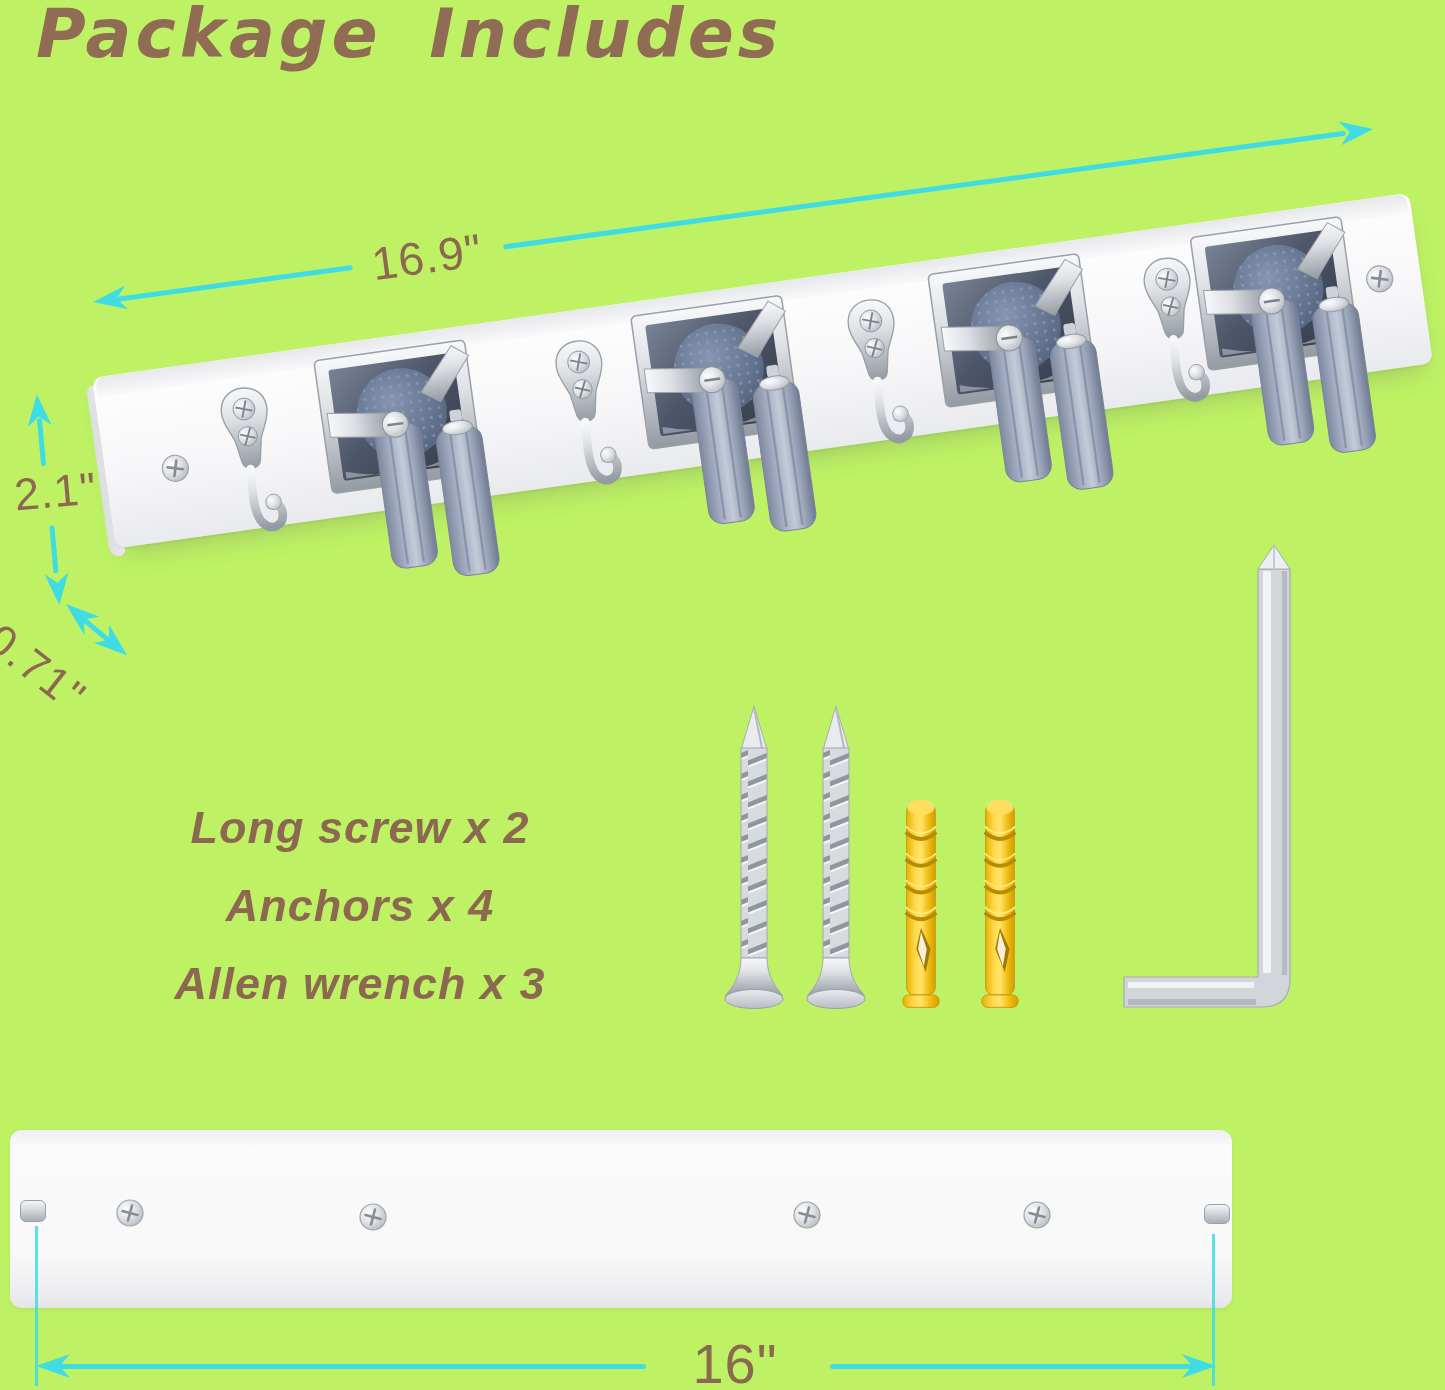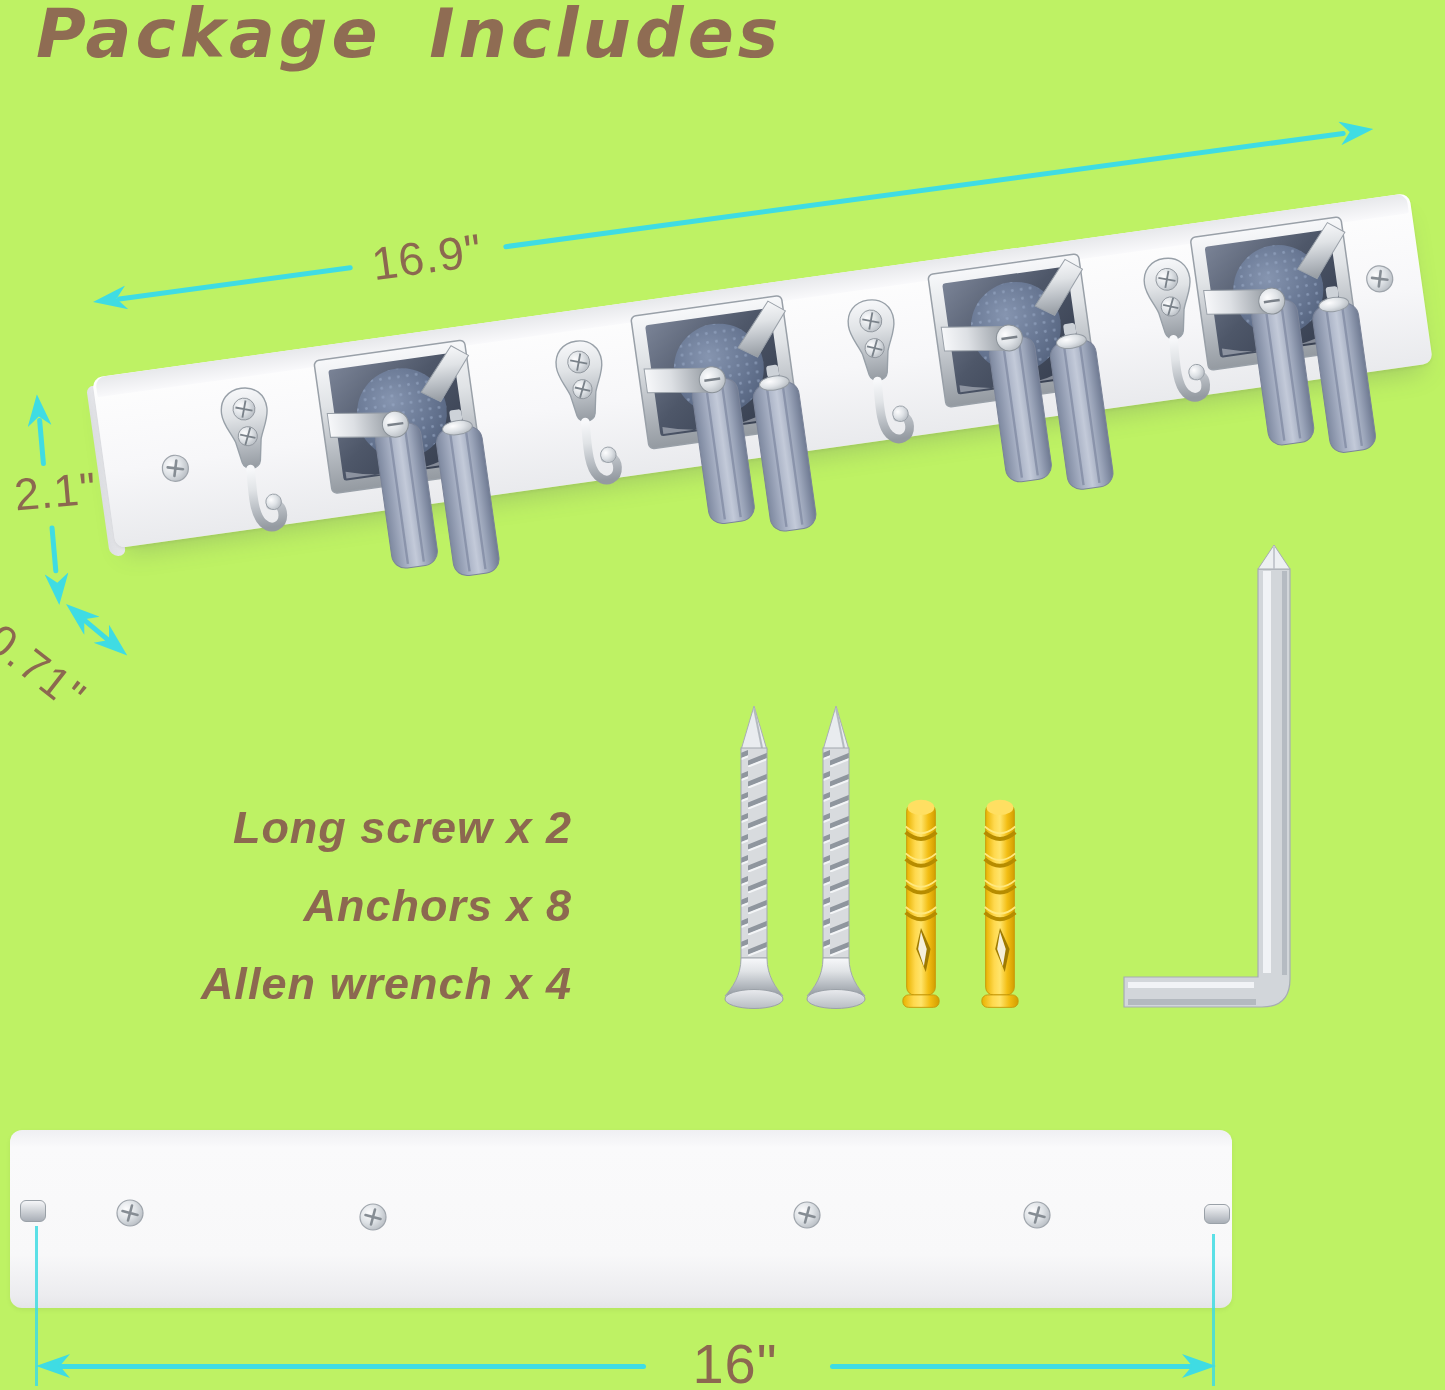--- a/index.html
+++ b/index.html
@@ -43,21 +43,21 @@
                 background:linear-gradient(180deg,#E7E8EB,#F9F9FB);
                 border-radius:10px 10px 2px 2px;}
   .rack-endface{position:absolute;left:-7px;top:8px;width:16px;height:172px;
                 background:linear-gradient(90deg,#E0E1E5,#F2F2F5);
                 border-radius:8px;transform:skewY(10deg);}
   svg.gripper{position:absolute;width:160px;height:240px;top:12px;overflow:visible;}
   svg.hook{position:absolute;width:64px;height:174px;top:28px;overflow:visible;}
   svg.fscrew{position:absolute;width:30px;height:30px;overflow:visible;}
 
   
-  .parts{position:absolute;left:132px;top:802px;width:440px;text-align:right;}
+  .parts{position:absolute;left:140px;top:802px;width:440px;text-align:center;}
   .part-line{font-family:"Liberation Sans",sans-serif;font-style:italic;font-weight:700;
              font-size:45px;line-height:1.15;color:#8C6850;margin-bottom:26px;
              letter-spacing:1px;}
 
   
   svg.lscrew{position:absolute;top:704px;width:64px;height:312px;overflow:visible;}
   svg.anchor{position:absolute;top:792px;width:44px;height:226px;overflow:visible;}
   svg.wrench{position:absolute;left:1106px;top:541px;width:200px;height:500px;overflow:visible;}
 
   
@@ -251,22 +251,22 @@
 
   <div class="dim-depth-arrow">
     <span class="ah ah-l"></span>
     <span class="seg" style="left:18px;width:46px;"></span>
     <span class="ah ah-r" style="left:46px;"></span>
   </div>
   <div class="dim-depth-label">0.71"</div>
 
   <div class="parts">
     <div class="part-line">Long screw x 2</div>
-    <div class="part-line">Anchors x 8</div>
-    <div class="part-line">Allen wrench x 4</div>
+    <div class="part-line">Anchors x 4</div>
+    <div class="part-line">Allen wrench x 3</div>
   </div>
 
   <svg class="lscrew" style="left:722px;">
       <use href="#sym-lscrew"></use>
     </svg>
   <svg class="lscrew" style="left:804px;">
       <use href="#sym-lscrew"></use>
     </svg>
   <svg class="anchor" style="left:899px;">
       <use href="#sym-anchor"></use>

